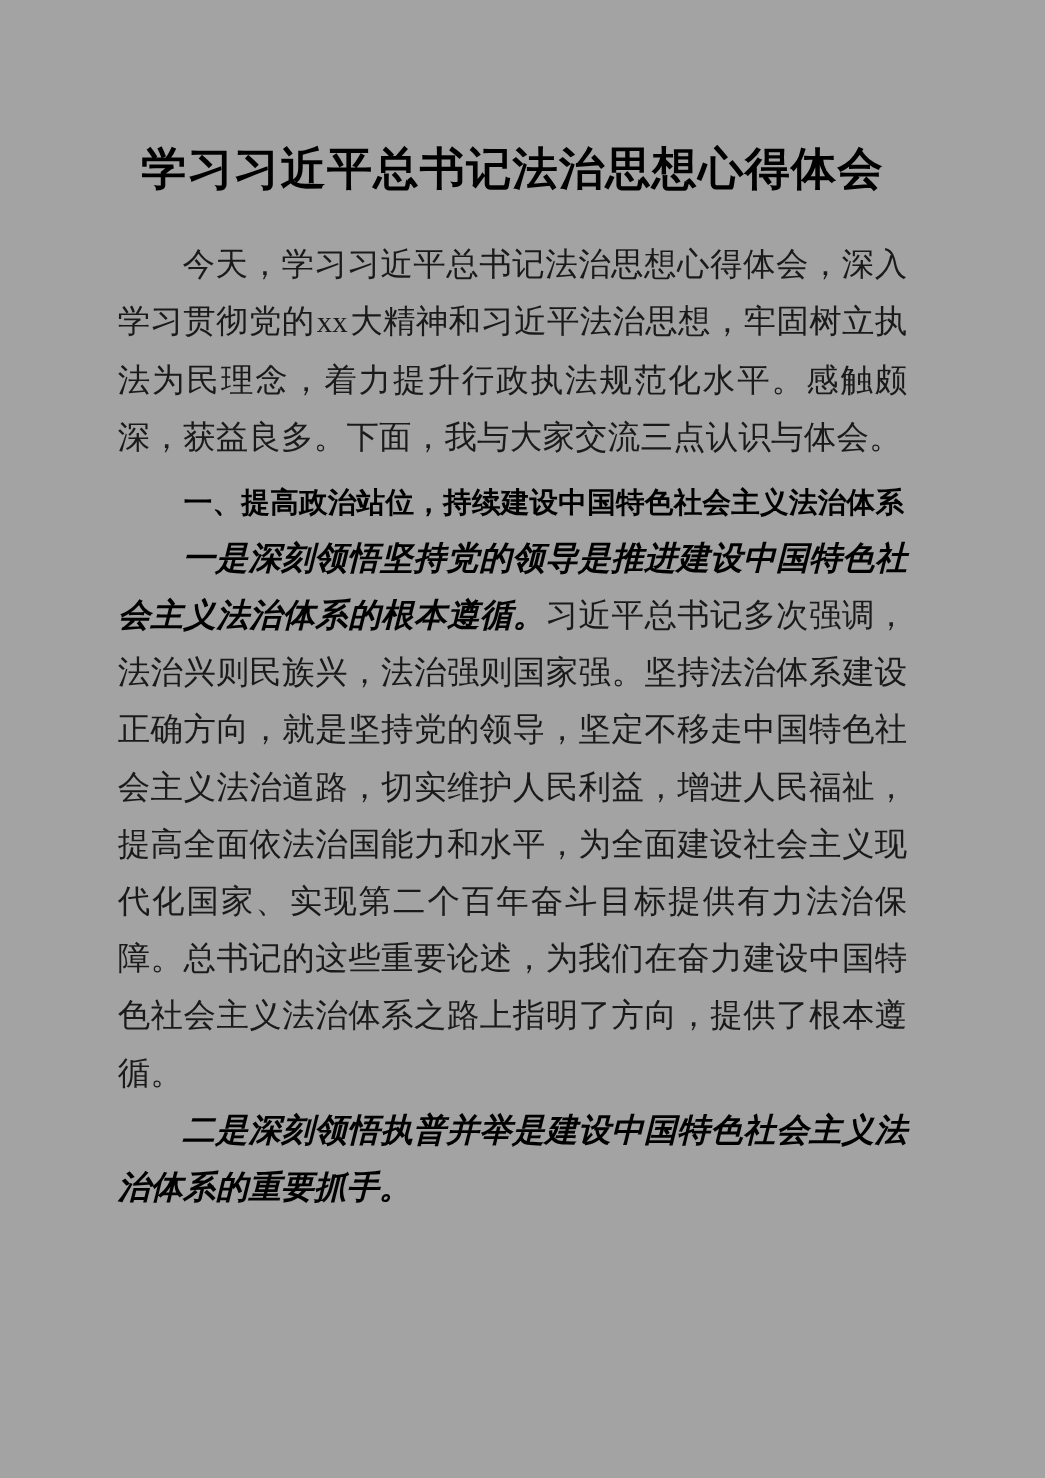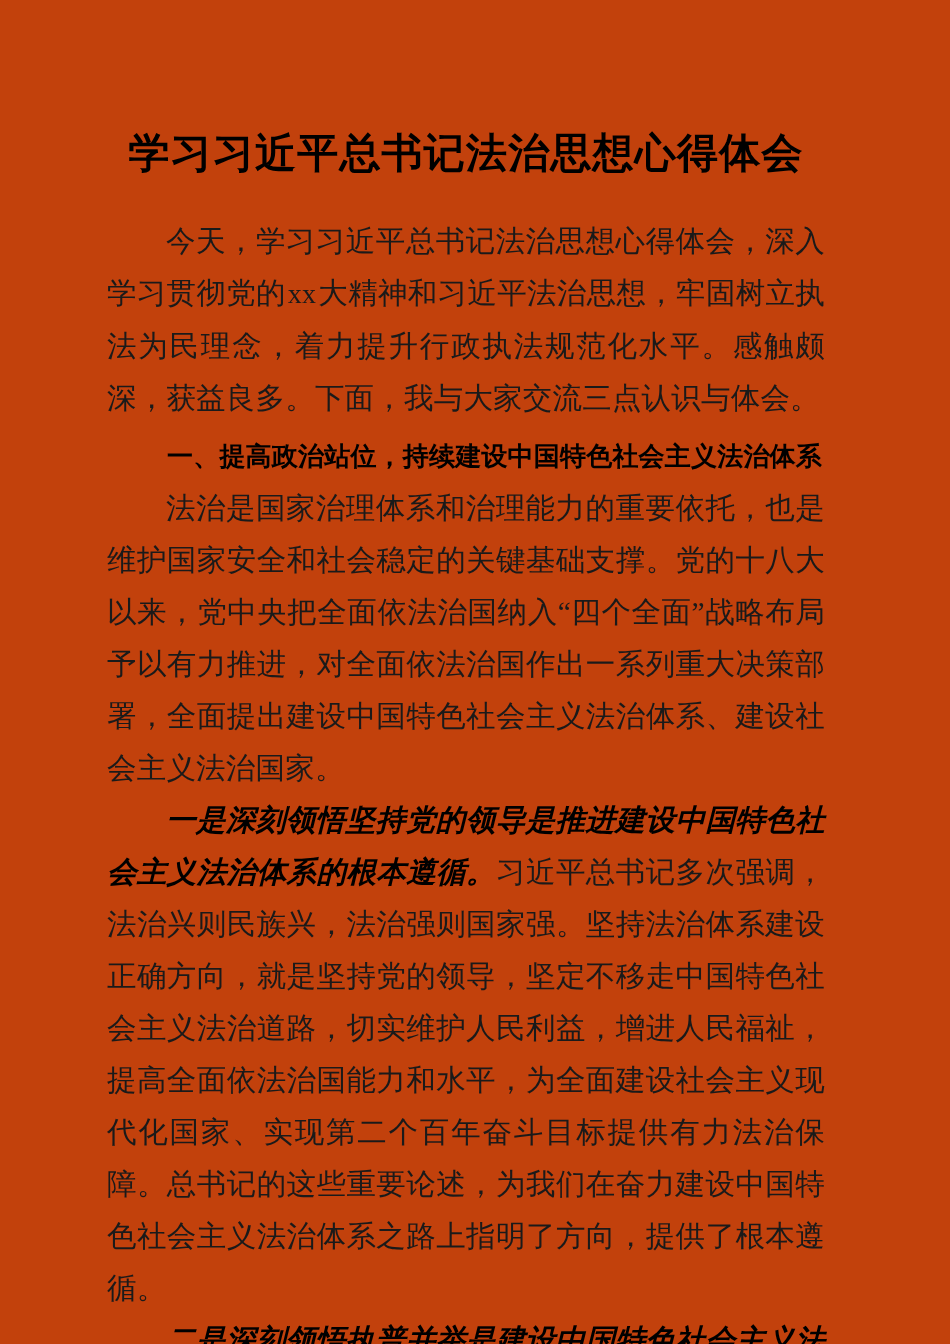--- a/index.html
+++ b/index.html
@@ -12,21 +12,21 @@
     height: 1344px;
     font-family: "Liberation Serif", "DejaVu Serif", serif;
     color: #000000;
     -webkit-font-smoothing: antialiased;
   }
 
   .page {
     position: relative;
     width: 950px;
     height: 1344px;
-    background: #c2410c;
+    background: #a3a3a3;
     box-sizing: border-box;
     overflow: hidden;
   }
 
   .content {
     position: absolute;
     left: 107px;
     top: 0;
     width: 718px;
   }
@@ -96,20 +96,19 @@
   <div class="content">
 
     <h1 class="doc-title">学习习近平总书记法治思想心得体会</h1>
 
     <p class="para first-body"><span>今天，学习习近平总书记法治思想心得体会，深入学习贯彻党的</span><span class="latin">xx</span><span>大精神和习近平法治思想，牢固树立执法为民理念，着力提升行政执法规范化水平。感触颇深，获益良多。下面，我与大家交流三点认识与体会。</span></p>
 
     <div class="spacer-sm"></div>
 
     <h2 class="section-heading">一、提高政治站位，持续建设中国特色社会主义法治体系</h2>
 
-    <p class="para tight">法治是国家治理体系和治理能力的重要依托，也是维护国家安全和社会稳定的关键基础支撑。党的十八大以来，党中央把全面依法治国纳入“四个全面”战略布局予以有力推进，对全面依法治国作出一系列重大决策部署，全面提出建设中国特色社会主义法治体系、建设社会主义法治国家。</p>
 
     <p class="para tight"><span class="lead">一是深刻领悟坚持党的领导是推进建设中国特色社会主义法治体系的根本遵循。</span><span>习近平总书记多次强调，法治兴则民族兴，法治强则国家强。坚持法治体系建设正确方向，就是坚持党的领导，坚定不移走中国特色社会主义法治道路，切实维护人民利益，增进人民福祉，提高全面依法治国能力和水平，为全面建设社会主义现代化国家、实现第二个百年奋斗目标提供有力法治保障。总书记的这些重要论述，为我们在奋力建设中国特色社会主义法治体系之路上指明了方向，提供了根本遵循。</span></p>
 
     <p class="para tight"><span class="lead">二是深刻领悟执普并举是建设中国特色社会主义法治体系的重要抓手。</span></p>
 
   </div>
 </div>
 
 </body></html>

